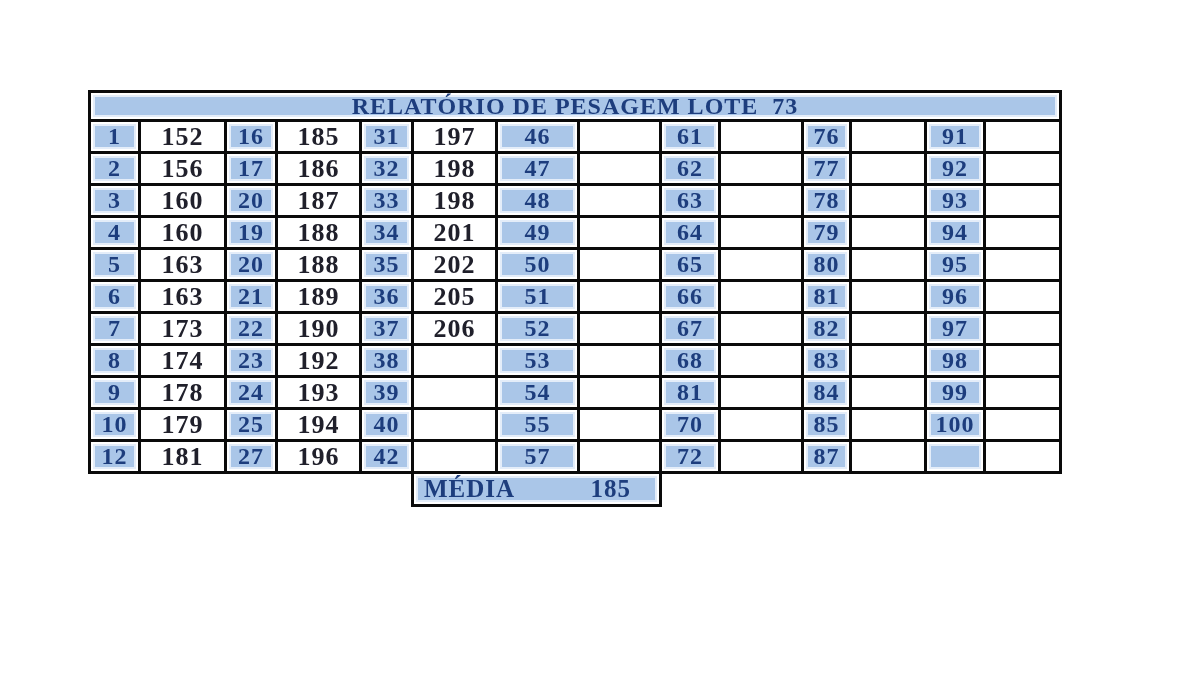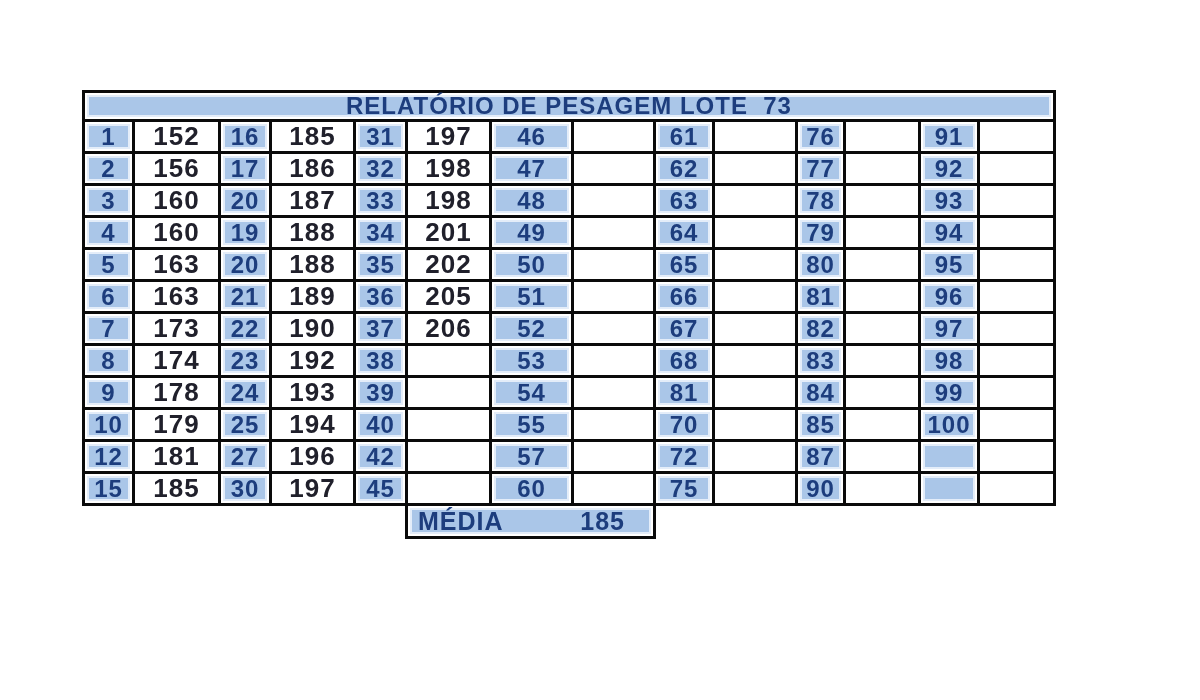--- a/index.html
+++ b/index.html
@@ -7,22 +7,22 @@
     --navy:#1d3d7d;
     --valtext:#20202b;
     --line:#0a0a0a;
     --ring:#e4edf9;
   }
   html,body{margin:0;padding:0;background:#ffffff;}
   body{width:1200px;height:700px;font-family:"Liberation Sans",sans-serif;}
   .stage{position:relative;width:1200px;height:700px;overflow:hidden;background:#ffffff;}
 
   table.report{
-    position:absolute;left:82px;top:90px;
-    border-collapse:collapse;table-layout:fixed;
+    position:absolute;left:88px;top:90px;
+    border-collapse:collapse;table-layout:fixed;font-family:Liberation Serif, serif;
   }
   table.report td{padding:0;vertical-align:middle;}
 
   tr.title-row td{
     border:3px solid var(--line);
     background:#ffffff;
     height:26px;
   }
   .chip{
     margin:2px;
@@ -428,50 +428,20 @@
           <td class="val"></td>
           <td class="idx">
             <div class="chip">87</div>
           </td>
           <td class="val"></td>
           <td class="idx">
             <div class="chip"></div>
           </td>
           <td class="val"></td>
         </tr>
-        <tr>
-          <td class="idx">
-            <div class="chip">15</div>
-          </td>
-          <td class="val">185</td>
-          <td class="idx">
-            <div class="chip">30</div>
-          </td>
-          <td class="val">197</td>
-          <td class="idx">
-            <div class="chip">45</div>
-          </td>
-          <td class="val"></td>
-          <td class="idx">
-            <div class="chip">60</div>
-          </td>
-          <td class="val"></td>
-          <td class="idx">
-            <div class="chip">75</div>
-          </td>
-          <td class="val"></td>
-          <td class="idx">
-            <div class="chip">90</div>
-          </td>
-          <td class="val"></td>
-          <td class="idx">
-            <div class="chip"></div>
-          </td>
-          <td class="val"></td>
-        </tr>
       </tbody>
     <tbody>
       <tr class="media-row">
         <td class="spacer" colspan="5"></td>
         <td class="media-cell" colspan="3">
           <div class="media-chip">
             <span>MÉDIA</span>
             <span>185</span>
           </div>
         </td>

